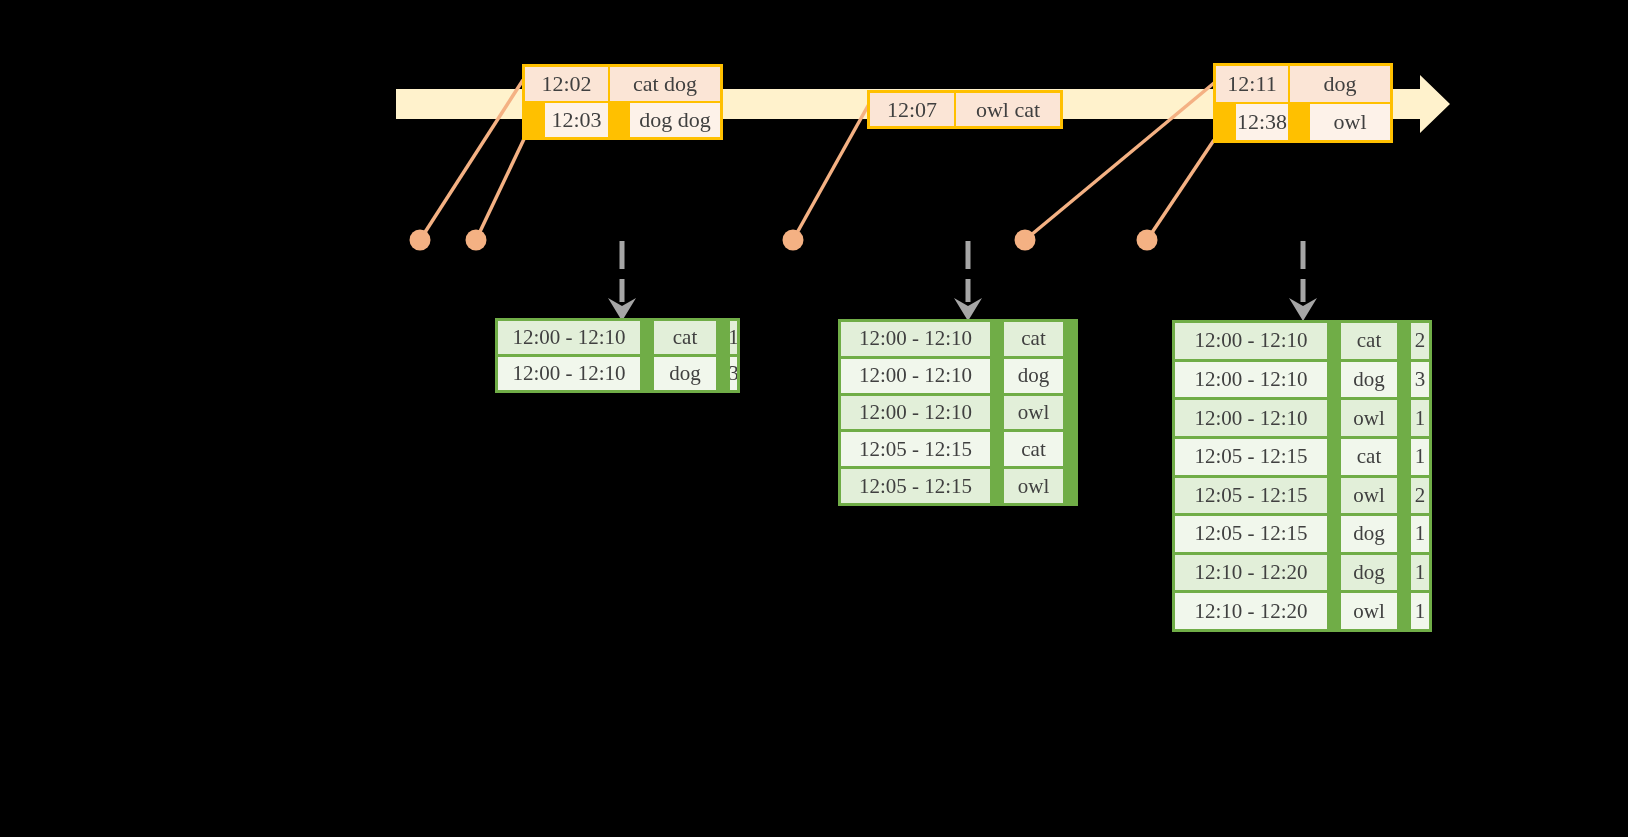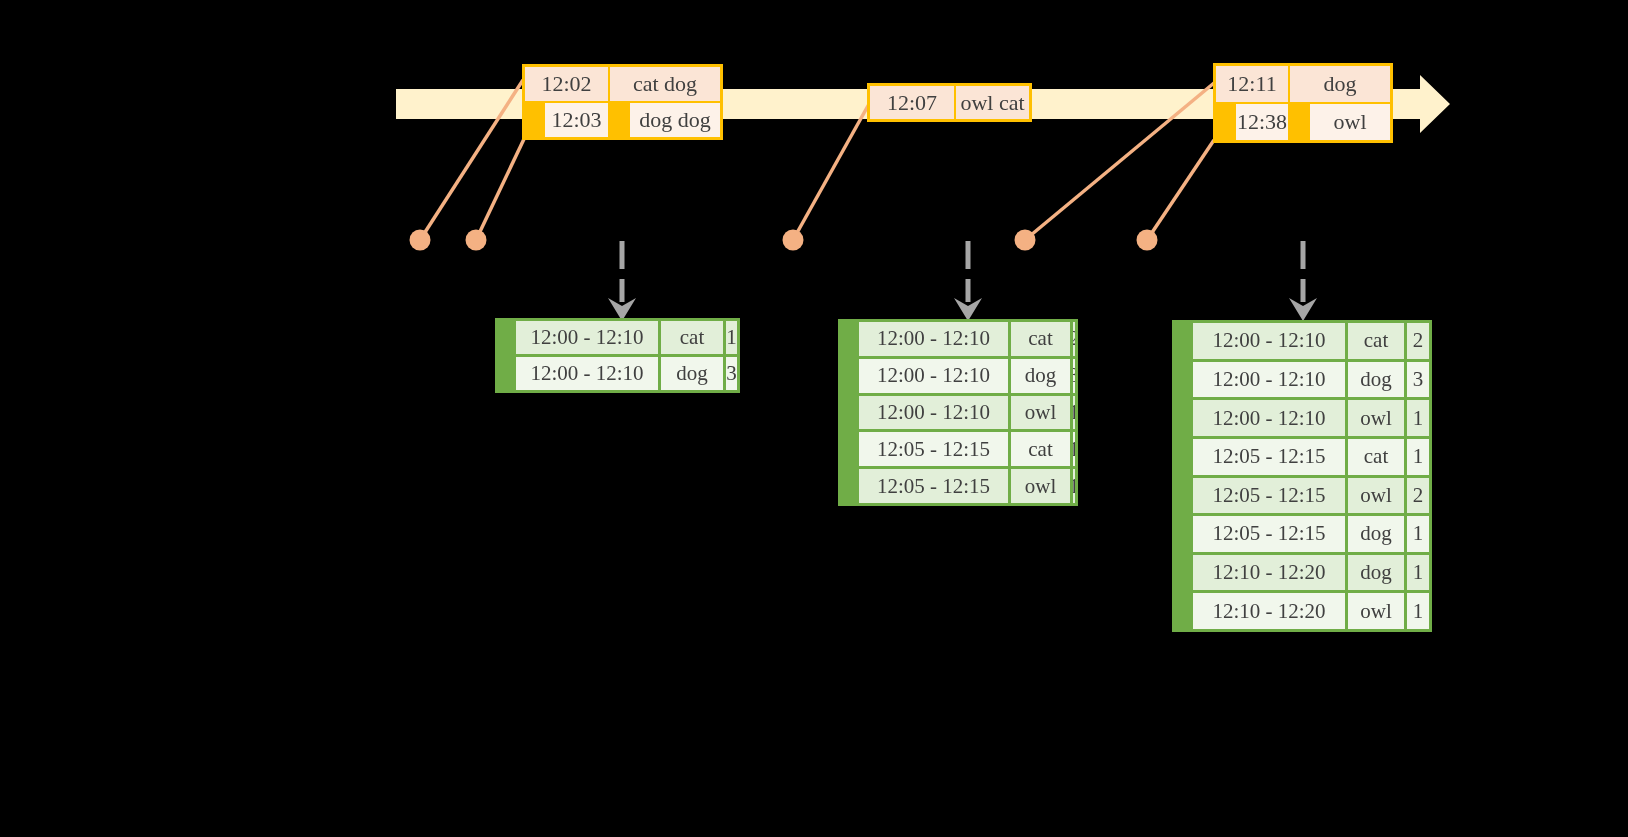--- a/index.html
+++ b/index.html
@@ -22,31 +22,31 @@
   .evt-table {
     position:absolute; display:grid; grid-auto-rows:1fr; gap:2px;
     box-sizing:border-box;
     background: var(--event-border, #FFC000);
     border:3px solid var(--event-border, #FFC000);
   }
   .evt-row { display:grid; grid-template-columns: var(--cols); gap:2px; }
   .evt-table .row-dark  > .cell { background: var(--event-row-dark,  #FBE5D6); }
   .evt-table .row-light > .cell { background: var(--event-row-light, #FDF2E9); margin-left: 20px; }
   #event-table-1 { left:522px; top:64px;  width:201px; height:76px; --cols: 83px 1fr; }
-  #event-table-2 { left:867px; top:83px;  width:165px; height:39px; --cols: 84px 1fr; }
+  #event-table-2 { left:867px; top:90px;  width:196px; height:39px; --cols: 84px 1fr; }
   #event-table-3 { left:1213px; top:63px; width:180px; height:80px;text-align:center; --cols: 72px 1fr; }
 
   
   .res-table {
     position:absolute; display:grid; grid-auto-rows:1fr; gap:3px;
     box-sizing:border-box;
     background: var(--result-border, #70AD47);
     border:3px solid var(--result-border, #70AD47);
   }
-  .res-row { display:grid; grid-template-columns: var(--cols); gap:3px;margin-left:18px; }
+  .res-row { display:grid; grid-template-columns: var(--cols); gap:14px; }
   .res-table .row-dark  > .cell { background: var(--result-row-dark,  #E2EFD9); }
   .res-table .row-light > .cell { background: var(--result-row-light, #F1F7EC); }
   #result-table-1 { left:495px;  top:318px; width:245px; height:75px;  --cols: 142px 62px 1fr; }
   #result-table-2 { left:838px;  top:319px; width:240px; height:187px; --cols: 149px 59px 1fr; }
   #result-table-3 { left:1172px; top:320px; width:260px; height:312px; --cols: 152px 56px 1fr; }
 
   .cell {
     display:flex; align-items:center; justify-content:center;
     font-size:21px; line-height:1; white-space:nowrap; overflow:hidden;
   }

